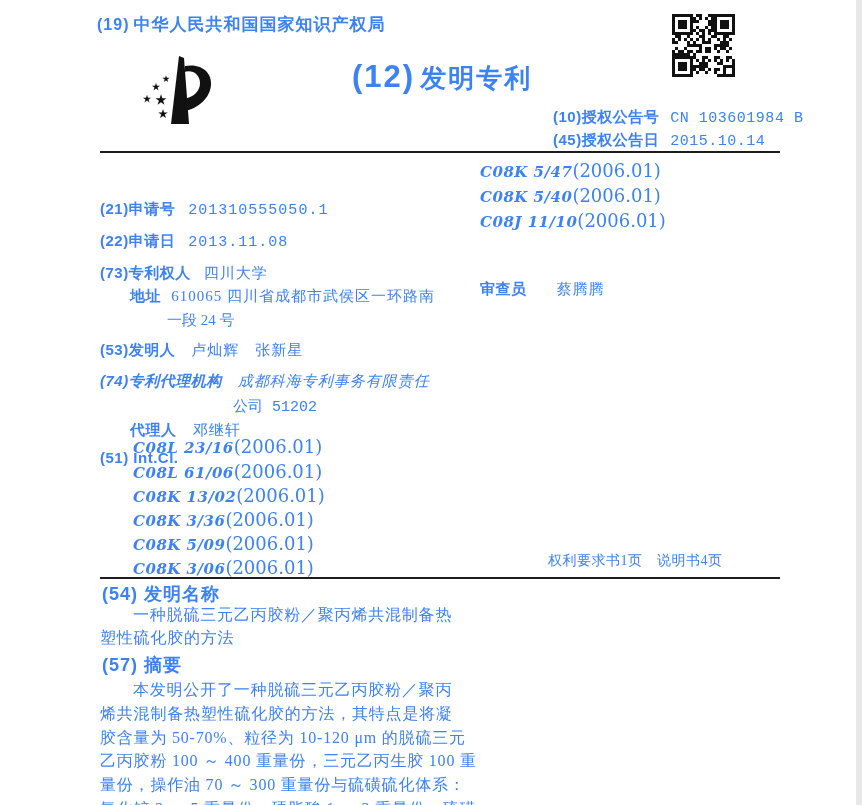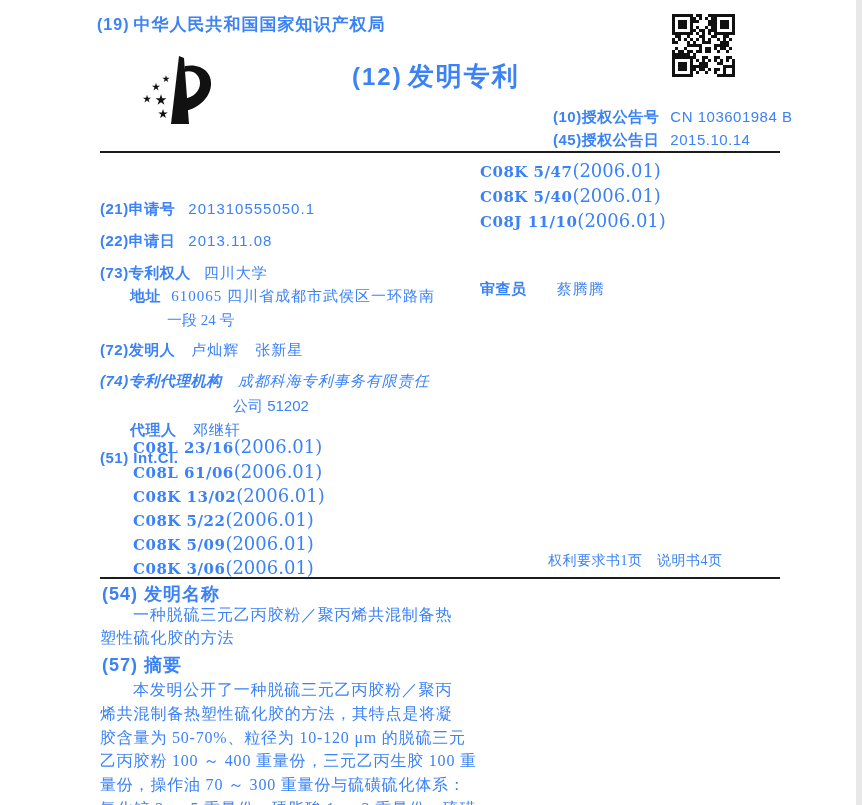--- a/index.html
+++ b/index.html
@@ -5,45 +5,45 @@
   * { margin:0; padding:0; box-sizing:border-box; }
   html,body { background:#e8e8e8; }
   #page {
     position:relative; width:856px; height:805px;
     background:#ffffff; color:#3b82f6; overflow:hidden;
     font-family:"Liberation Sans","DejaVu Sans",sans-serif;
   }
   .abs { position:absolute; white-space:nowrap; }
   .b   { font-family:"Liberation Sans","DejaVu Sans",sans-serif; font-weight:700; }
   .song{ font-family:"Liberation Serif","DejaVu Serif",serif; }
-  .num { font-family:Liberation Sans, sans-serif;text-align:right; }
+  .num { font-family:Liberation Mono, monospace;text-align:right; }
 
   .office-line { top:13px; left:97px; font-size:17px; letter-spacing:1px; }
   .office-line .pnum { font-size:16px; margin-right:4px; }
 
   .doc-type { top:59px; left:352px; font-size:26px; letter-spacing:2px; }
-  .doc-type .pnum { font-size:24px; margin-right:5px; }
+  .doc-type .pnum { font-size:31px; margin-right:5px; }
 
   .logo-box { top:54px; left:138px; width:84px; height:76px; }
 
   .qr-box { top:14px; left:672px; width:63px; height:63px; }
 
   .pub-line { left:553px; font-size:15px; }
   .pub-line .lbl { letter-spacing:0.5px; }
   .pub-line .val { font-size:15px; margin-left:7px; letter-spacing:0.5px; }
 
   .rule { left:100px; width:680px; height:2px; background:#1c1c1c; }
 
   .field { font-size:15px;margin-top:40px; }
   .field .lbl { letter-spacing:0.5px; }
   .field .val { margin-left:9px; letter-spacing:1px; }
 
   .ipc-row { font-size:15px; }
   .ipc-code { font-family:"DejaVu Serif","Liberation Serif",serif;
-              font-weight:700; letter-spacing:0.5px; }
+              font-style:italic; font-weight:700; letter-spacing:0.5px; }
   .ipc-ver  { font-family:"DejaVu Serif","Liberation Serif",serif; font-size:18px; }
 
   .sec-label { font-size:18px; letter-spacing:1px; }
   .sec-label .pnum { margin-right:6px; }
 
   .doc-text { font-size:16px; letter-spacing:0.8px;
               font-family:"Liberation Serif","DejaVu Serif",serif; }
 
   .pages-note { left:548px; top:552px; font-size:14px; letter-spacing:0.5px;
                 font-family:"Liberation Serif","DejaVu Serif",serif; }
@@ -347,21 +347,21 @@
   </div>
   <div class="abs field" style="top:247px; left:130px;">
     <span class="lbl b">地址</span>
     <span class="val song" style="margin-left:6px;">610065 四川省成都市武侯区一环路南</span>
   </div>
   <div class="abs field" style="top:271px; left:167px;">
     <span class="song">一段 24 号</span>
   </div>
 
   <div class="abs field" style="top:301px; left:100px;">
-    <span class="lbl b">(72)发明人</span>
+    <span class="lbl b">(53)发明人</span>
     <span class="val song" style="margin-left:12px;">卢灿辉　张新星</span>
   </div>
 
   <div class="abs field" style="top:332px; left:100px;font-style:italic;">
     <span class="lbl b">(74)专利代理机构</span>
     <span class="val song" style="margin-left:12px;">成都科海专利事务有限责任</span>
   </div>
   <div class="abs field" style="top:357px; left:233px;">
     <span class="song num">公司 51202</span>
   </div>
@@ -377,21 +377,21 @@
   <div class="abs ipc-row" style="top:436px; left:133px;">
     <span class="ipc-code">C08L 23/16</span><span class="ipc-ver">(2006.01)</span>
   </div>
   <div class="abs ipc-row" style="top:461px; left:133px;">
     <span class="ipc-code">C08L 61/06</span><span class="ipc-ver">(2006.01)</span>
   </div>
   <div class="abs ipc-row" style="top:485px; left:133px;">
     <span class="ipc-code">C08K 13/02</span><span class="ipc-ver">(2006.01)</span>
   </div>
   <div class="abs ipc-row" style="top:509px; left:133px;">
-    <span class="ipc-code">C08K 5/22</span><span class="ipc-ver">(2006.01)</span>
+    <span class="ipc-code">C08K 3/36</span><span class="ipc-ver">(2006.01)</span>
   </div>
   <div class="abs ipc-row" style="top:533px; left:133px;">
     <span class="ipc-code">C08K 5/09</span><span class="ipc-ver">(2006.01)</span>
   </div>
   <div class="abs ipc-row" style="top:557px; left:133px;">
     <span class="ipc-code">C08K 3/06</span><span class="ipc-ver">(2006.01)</span>
   </div>
 
   <div class="abs ipc-row" style="top:160px; left:480px;">
     <span class="ipc-code">C08K 5/47</span><span class="ipc-ver">(2006.01)</span>

